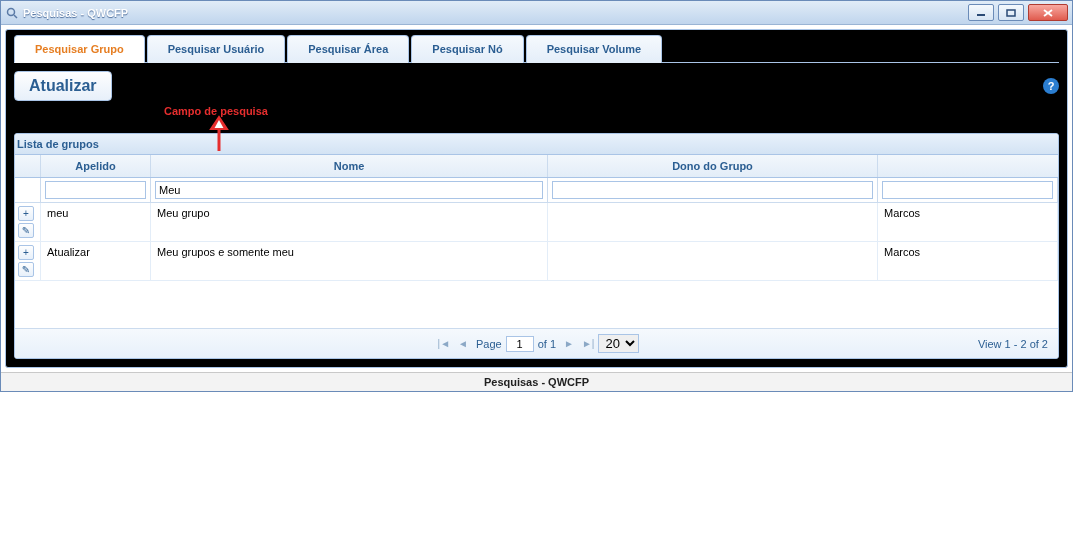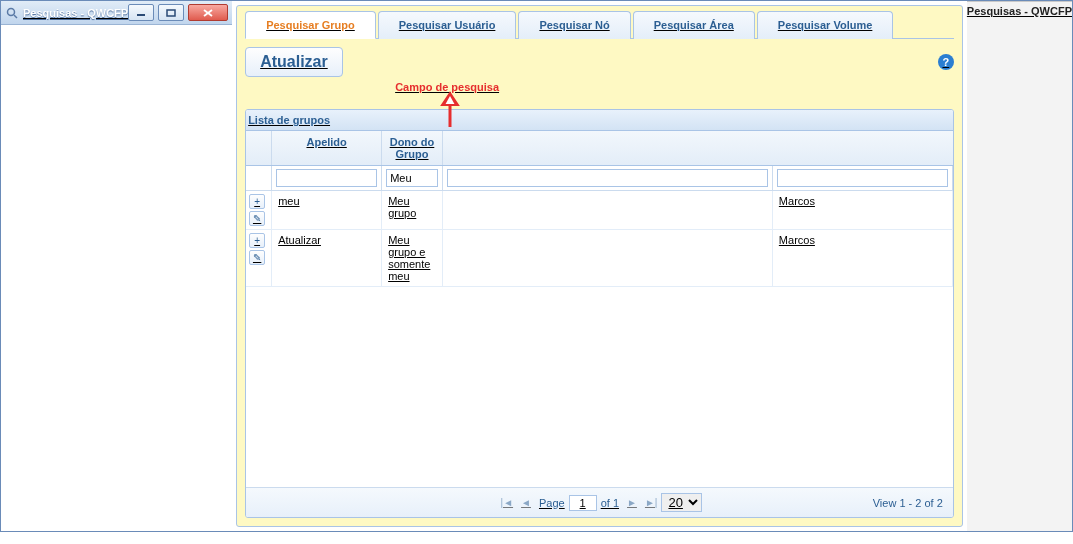--- a/index.html
+++ b/index.html
@@ -1,28 +1,28 @@
 <!DOCTYPE html>
 <html><head>
 <meta charset="utf-8">
 <style>
 * { box-sizing: border-box; margin: 0; padding: 0; }
 body { font-family: Verdana, Arial, sans-serif; font-size: 11px; background: #fff; width: 1073px; height: 544px; overflow: hidden; }
 
-.window { border: 1px solid #6a8bb8; width: 1073px; height: 532px; display: flex; flex-direction: row; text-decoration: underline; }
+.window { border: 1px solid #6a8bb8; width: 1073px; height: 392px; display: flex; flex-direction: column; }
 
 .titlebar { height: 24px; background: linear-gradient(#e1ecf7,#c0d5ed); display: flex; align-items: center; padding: 0 4px; border-bottom: 1px solid #9ab4d4; }
 .titlebar .wicon { width: 14px; height: 14px; display: inline-flex; align-items: center; justify-content: center; color: #4a6b9a; margin-right: 4px; }
 .titlebar .title { color: #fff; font-weight: bold; text-shadow: 0 1px 1px #4a6b9a; }
 .tbtns { margin-left: auto; display: flex; gap: 4px; }
 .tbtn { width: 26px; height: 17px; border: 1px solid #6a8bb8; border-radius: 2px; background: linear-gradient(#f5f9fd,#d6e4f3); display: inline-flex; align-items: center; justify-content: center; font-size: 9px; color: #2a4a75; cursor: pointer; }
 .tbtn.close { background: linear-gradient(#f8a9a1,#e05b4e); border-color: #b03b30; color: #fff; width: 40px; }
 .tbtn.close svg { stroke: #fff; }
 
-.content { flex: 1; border: 1px solid #a9c4e6; margin: 4px; border-radius: 3px; padding: 4px 8px 0 8px; display: flex; flex-direction: column; background: #fef9c3; }
+.content { flex: 1; border: 1px solid #a9c4e6; margin: 4px; border-radius: 3px; padding: 4px 8px 0 8px; display: flex; flex-direction: column; background: #000000; }
 
 .tabs { display: flex; border-bottom: 1px solid #a9c4e6; }
 .tab { padding: 7px 20px; border: 1px solid #a9c4e6; border-bottom: none; background: linear-gradient(#f5f9fd,#e4eef9); color: #2b5e92; font-weight: bold; border-top-left-radius: 4px; border-top-right-radius: 4px; margin-right: 2px; cursor: pointer; position: relative; top: 1px; }
 .tab.active { background: #fff; color: #e67e22; border-bottom: 1px solid #fff; }
 
 .toolbar { display: flex; align-items: center; padding: 8px 0 6px 0; }
 .btn { border: 1px solid #a9c4e6; border-radius: 4px; background: linear-gradient(#fefefe,#e7f0fa); color: #2b5e92; font-weight: bold; padding: 5px 14px; cursor: pointer; font-size: 16px; }
 .helpicon { margin-left: auto; width: 16px; height: 16px; border-radius: 50%; background: #2b7ed1; color: #fff; display: inline-flex; align-items: center; justify-content: center; font-size: 11px; font-weight: bold; cursor: pointer; }
 
 .annot { color: #e62e2e; font-weight: bold; font-size: 11px; position: relative; left: 150px; top: -2px; pointer-events: none; }
@@ -82,22 +82,22 @@
             <line x1="9" y1="1" x2="1" y2="7" stroke-width="1.8"></line>
           </svg>
         </span>
     </div>
   </div>
 
   <div class="content">
     <div class="tabs">
       <div class="tab active">Pesquisar Grupo</div>
       <div class="tab">Pesquisar Usuário</div>
+      <div class="tab">Pesquisar Área</div>
       <div class="tab">Pesquisar Nó</div>
-      <div class="tab">Pesquisar Área</div>
       <div class="tab">Pesquisar Volume</div>
     </div>
 
     <div class="toolbar">
       <button class="btn">Atualizar</button>
       <span class="helpicon">?</span>
     </div>
 
     <div class="annot">Campo de pesquisa</div>
     <svg class="arrow" width="30" height="38">
@@ -105,20 +105,21 @@
       <polygon points="15,2 7,14 23,14" fill="#e62e2e"></polygon>
       <polygon points="15,5 10,14 20,14" fill="#fff"></polygon>
       <polygon points="15,2 7,14 23,14" fill="none" stroke="#e62e2e" stroke-width="2"></polygon>
     </svg>
 
     <div class="gridpanel">
       <div class="gridtitle">Lista de grupos</div>
       <div class="gridhdr">
         <div class="c"></div>
         <div class="c">Apelido</div>
+        <div class="c">Nome</div>
         <div class="c">Dono do Grupo</div>
       </div>
       <div class="gridfilt">
         <div class="c"></div>
         <div class="c"><input value="" style=""></div>
         <div class="c"><input value="Meu" style=""></div>
         <div class="c"><input value="" style=""></div>
         <div class="c"><input value="" style=""></div>
       </div>
       <div class="gridbody">
@@ -131,21 +132,21 @@
           <div class="c">Meu grupo</div>
           <div class="c"></div>
           <div class="c">Marcos</div>
         </div>
         <div class="gridrow">
           <div class="c acts">
             <span class="minibtn">+</span>
             <span class="minibtn">✎</span>
           </div>
           <div class="c">Atualizar</div>
-          <div class="c">Meu grupo e somente meu</div>
+          <div class="c">Meu grupos e somente meu</div>
           <div class="c"></div>
           <div class="c">Marcos</div>
         </div>
       </div>
       <div class="pager">
         <span class="nav">|◄</span>
         <span class="nav">◄</span>
         <span class="lbl">Page</span>
         <input value="1" style="">
         <span class="lbl">of 1</span>

